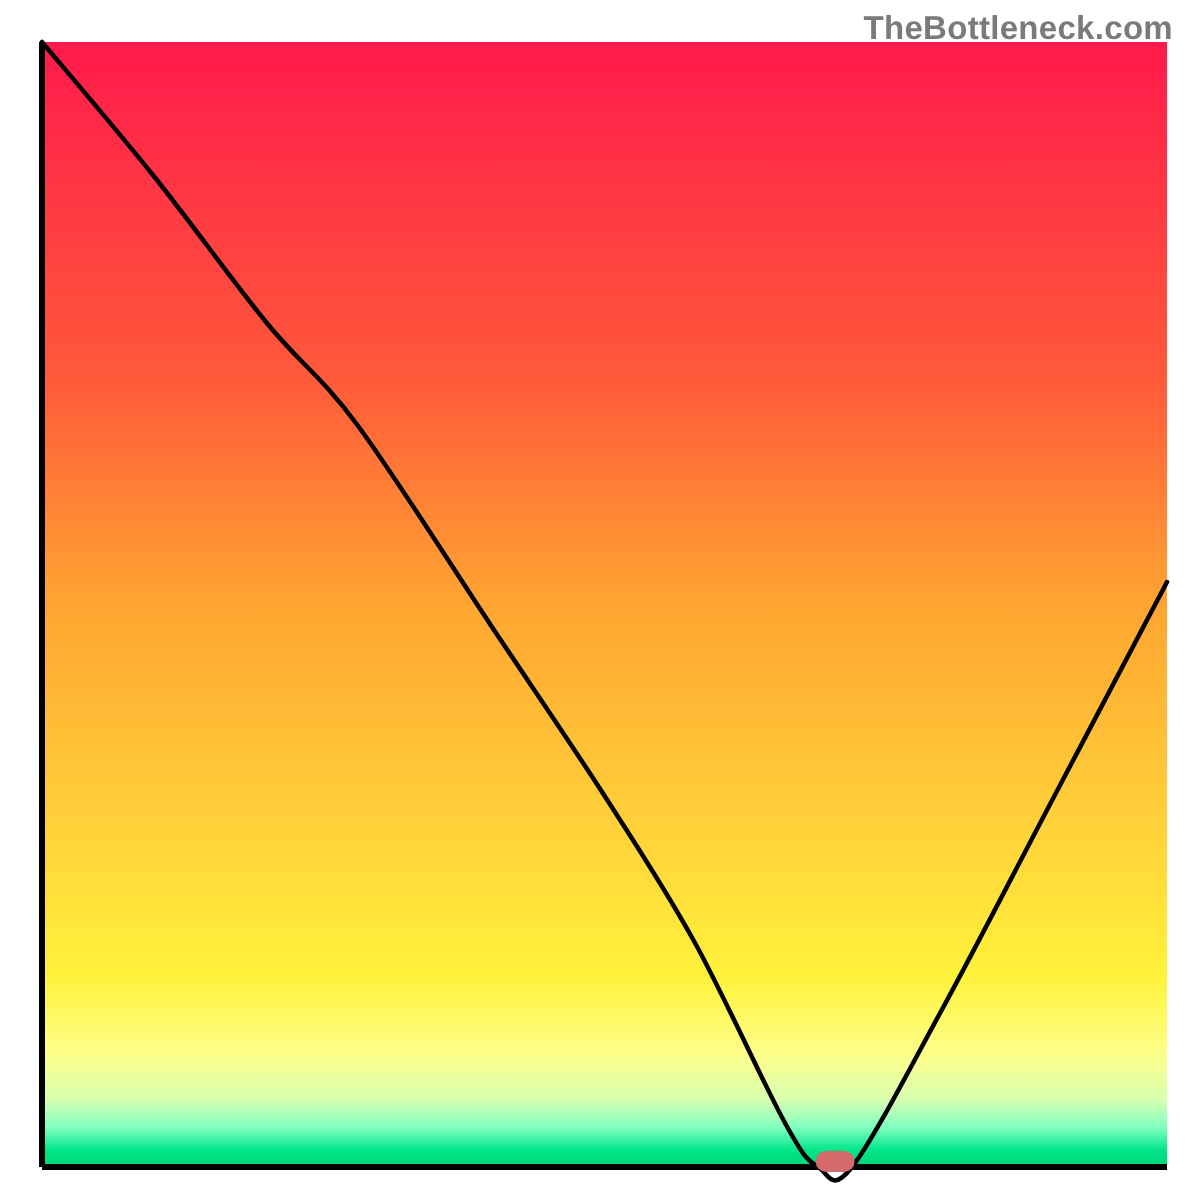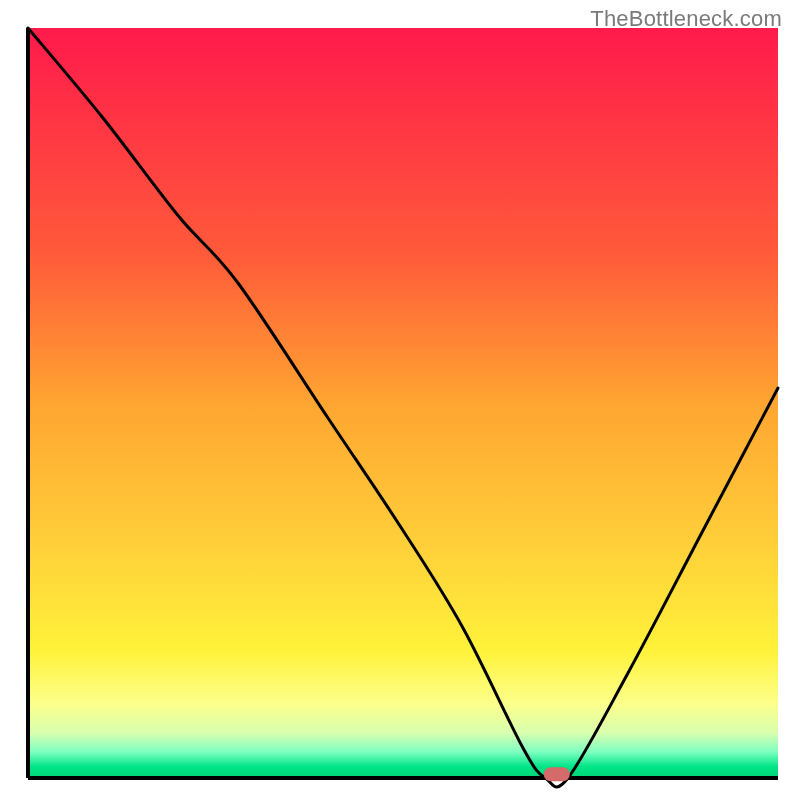--- a/index.html
+++ b/index.html
@@ -13,21 +13,21 @@
   .container {
     position: relative;
     width: 800px;
     height: 800px;
   }
   .watermark {
     position: absolute;
     top: 6px;
     right: 18px;
     font-size: 22px;
-    font-weight: 400;
+    font-weight: 700;
     color: #7a7a7a;
     letter-spacing: 0.2px;
   }
   svg {
     display: block;
   }
 </style>
 </head>
 <body>
 

